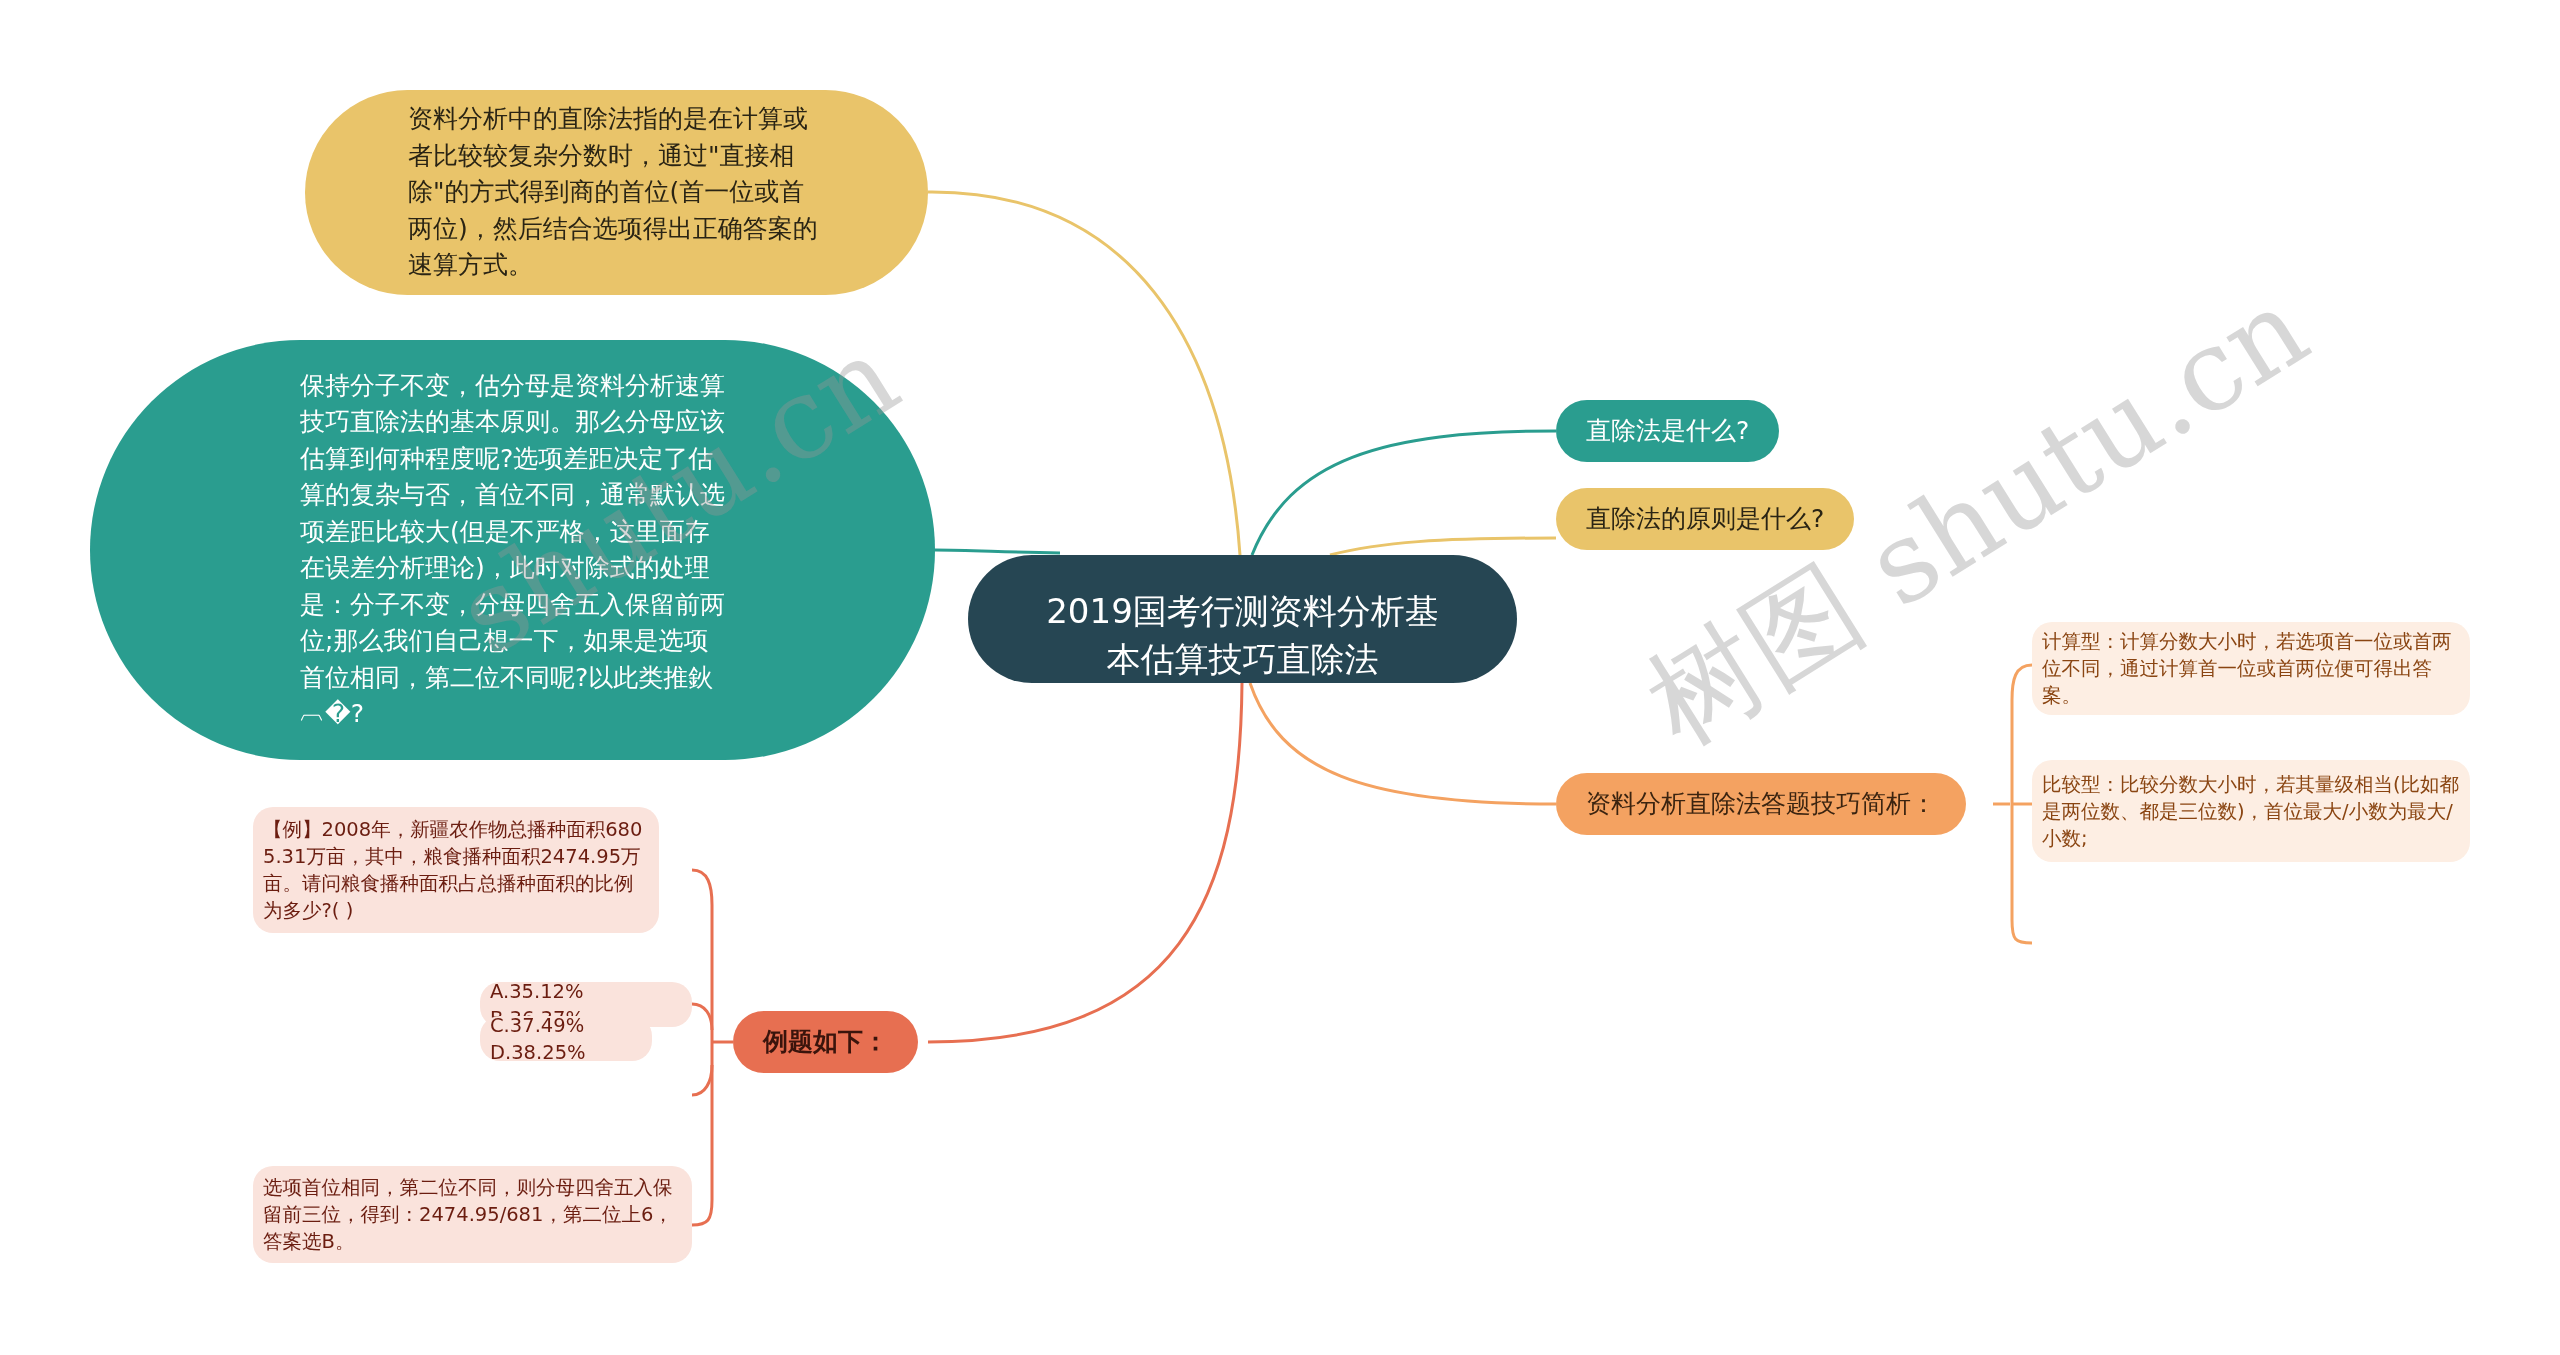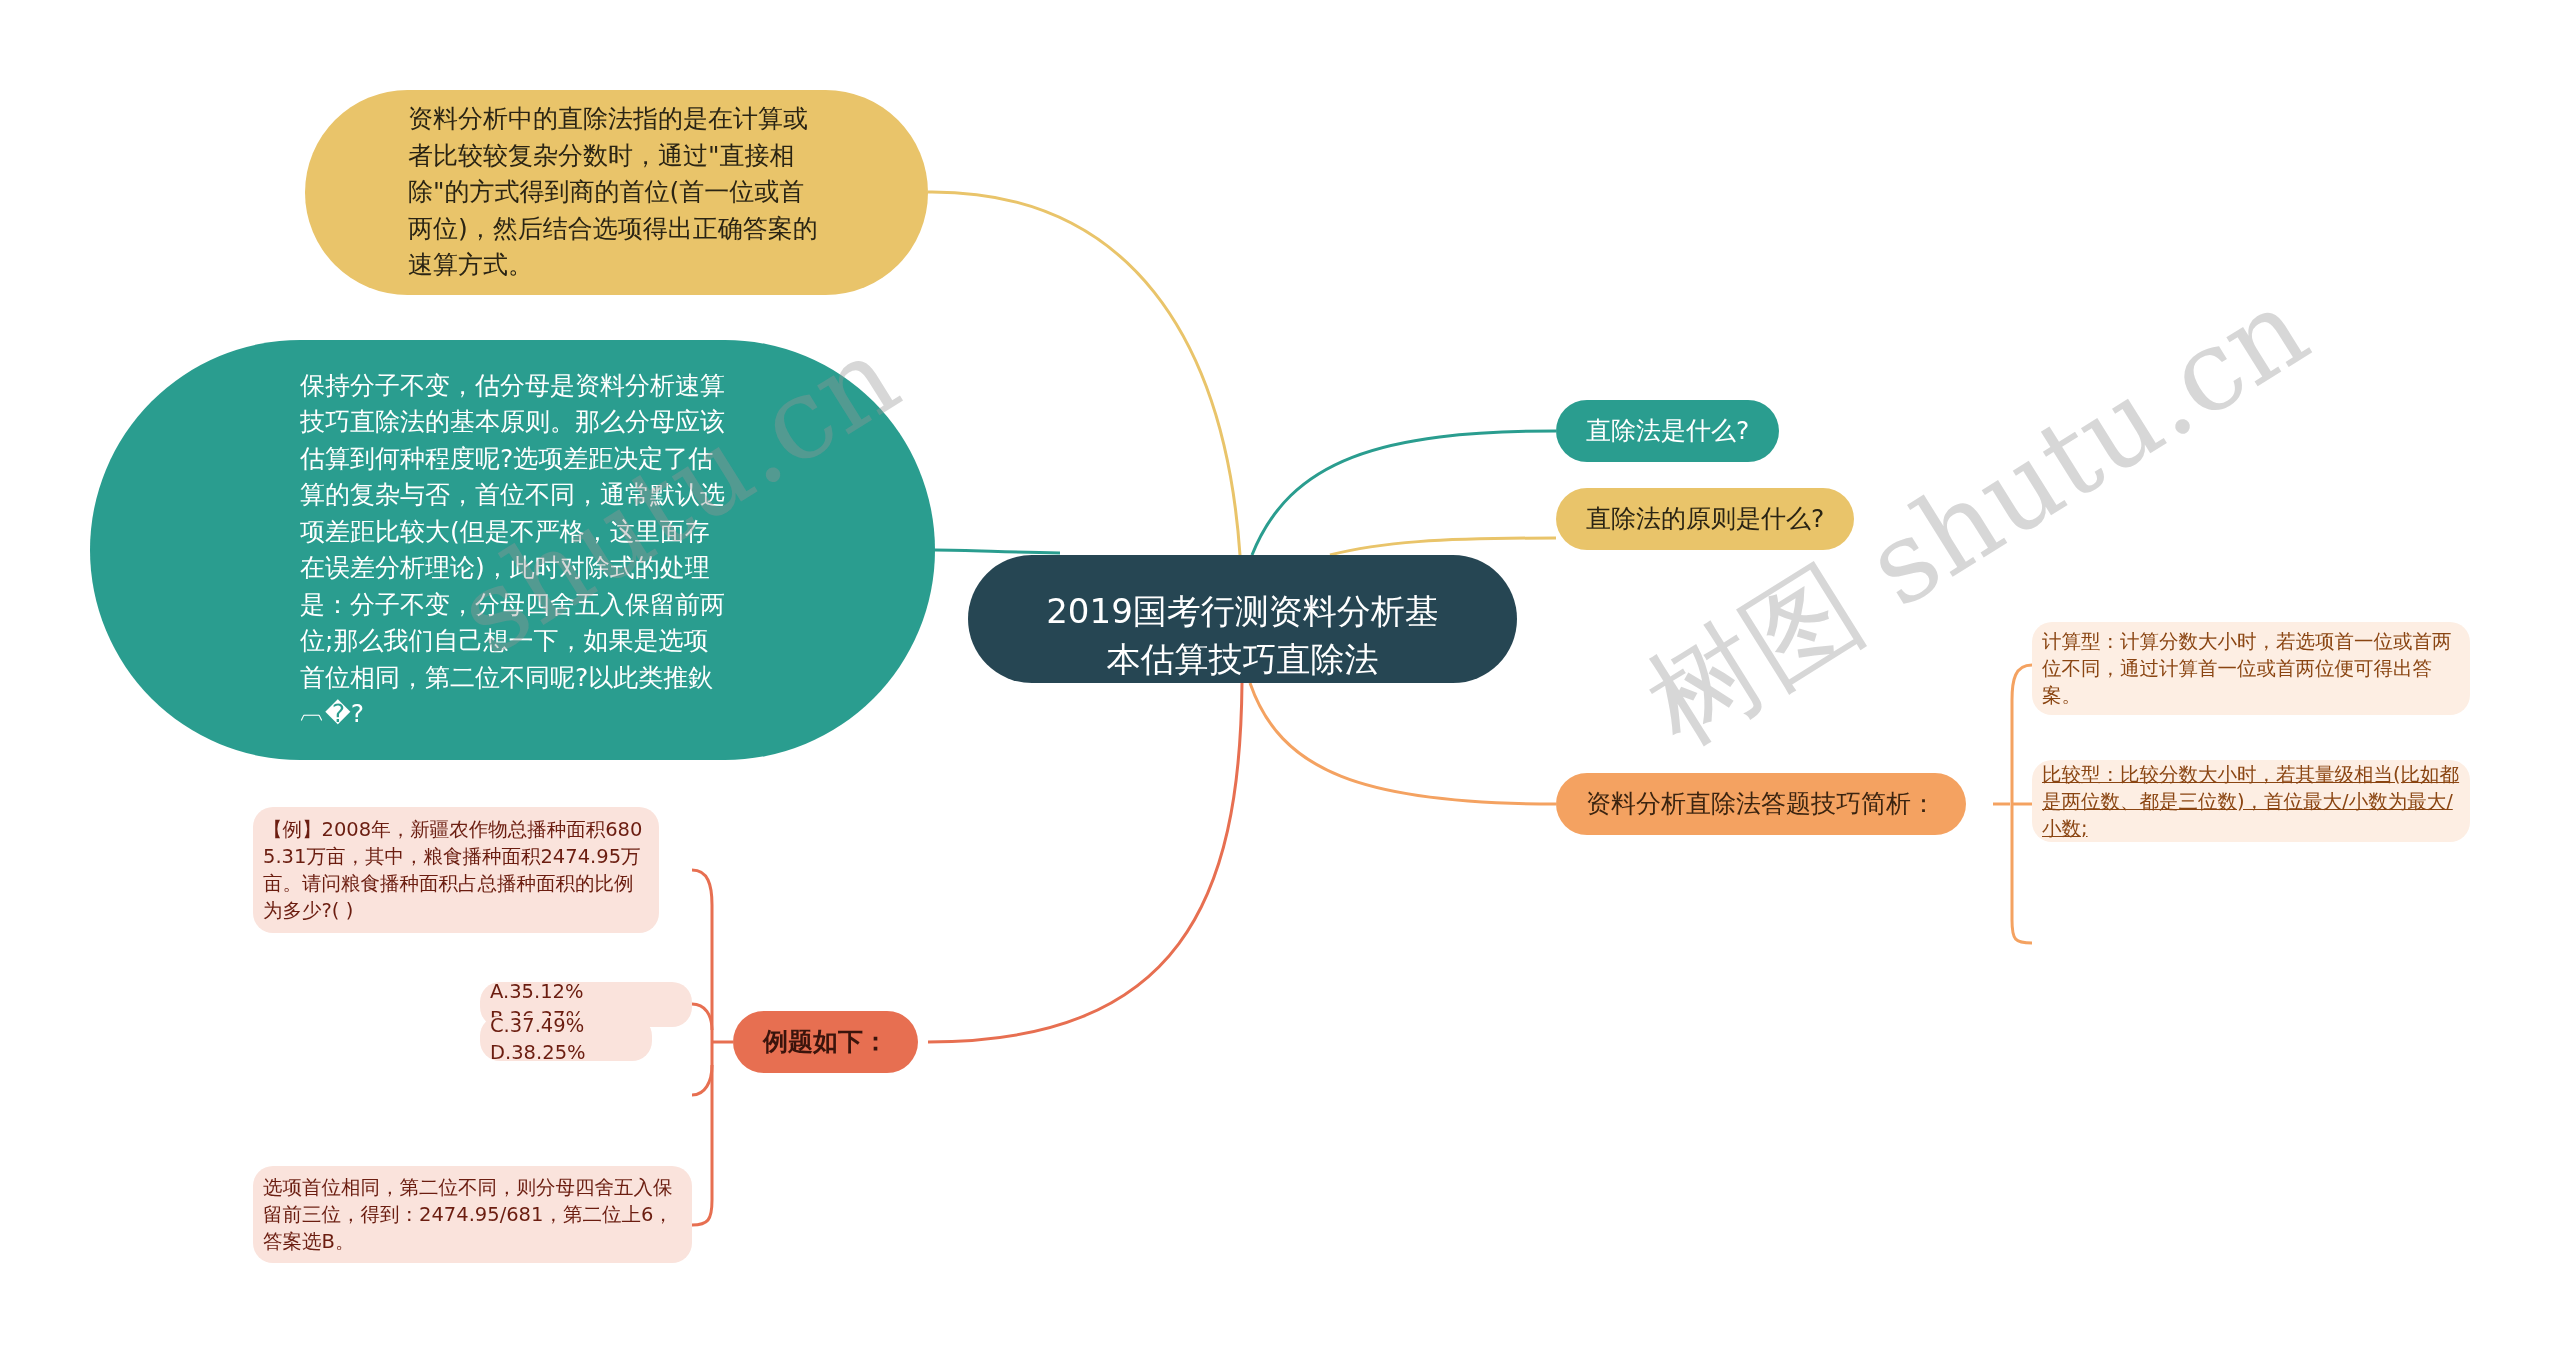--- a/index.html
+++ b/index.html
@@ -72,21 +72,21 @@
   <div class="node pill lvl1 gold" style="left:1556px; top:488px; height:62px;">
     <span>直除法的原则是什么?</span>
   </div>
   <div class="node pill lvl1 orange" style="left:1556px; top:773px; height:62px;">
     <span>资料分析直除法答题技巧简析：</span>
   </div>
 
   <div class="node leaf leaf-orange" style="left:2032px; top:622px; width:438px; height:93px;">
     <span>计算型：计算分数大小时，若选项首一位或首两位不同，通过计算首一位或首两位便可得出答案。</span>
   </div>
-  <div class="node leaf leaf-orange" style="left:2032px; top:760px; width:438px; height:82px;text-decoration:underline;">
+  <div class="node leaf leaf-orange" style="left:2032px; top:760px; width:438px; height:102px;">
     <span>比较型：比较分数大小时，若其量级相当(比如都是两位数、都是三位数)，首位最大/小数为最大/小数;</span>
   </div>
 
   <div class="node pill lvl1 red" style="left:733px; top:1011px; height:62px;font-weight:bold;">
     <span>例题如下：</span>
   </div>
 
   <div class="node leaf leaf-red" style="left:253px; top:807px; width:406px; height:126px;">
     <span style="word-break:break-all;">【例】2008年，新疆农作物总播种面积6805.31万亩，其中，粮食播种面积2474.95万亩。请问粮食播种面积占总播种面积的比例为多少?( )</span>
   </div>

